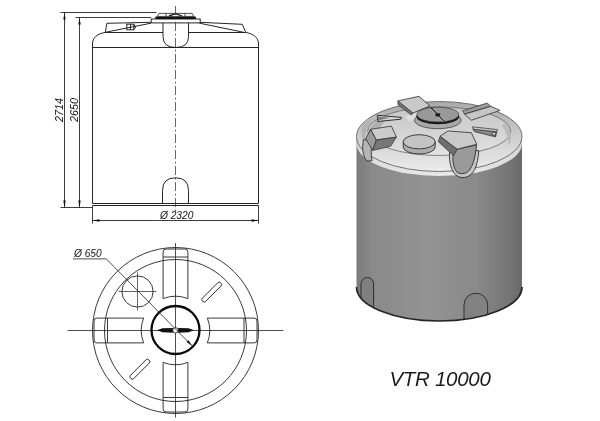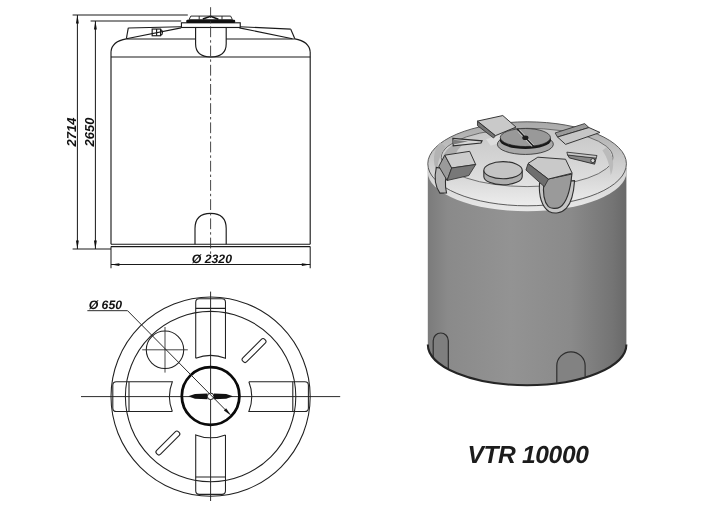--- a/index.html
+++ b/index.html
@@ -1,16 +1,16 @@
 <!DOCTYPE html>
 <html><head>
 <meta charset="utf-8">
 <style>
 html,body{margin:0;padding:0;background:#fff;}
-#c{position:relative;width:600px;height:421px;font-family:"Liberation Sans",sans-serif;font-weight:bold;}
+#c{position:relative;width:600px;height:421px;font-family:"Liberation Sans",sans-serif;}
 svg{position:absolute;left:0;top:0;}
 </style>
 </head>
 <body>
 <div id="c">
 <svg width="600" height="421" viewBox="0 0 600 421">
 <defs>
 <linearGradient id="bodyG" x1="0" y1="0" x2="1" y2="0">
 <stop offset="0" stop-color="#7b7b7b"></stop>
 <stop offset="0.10" stop-color="#8a8a8a"></stop>

